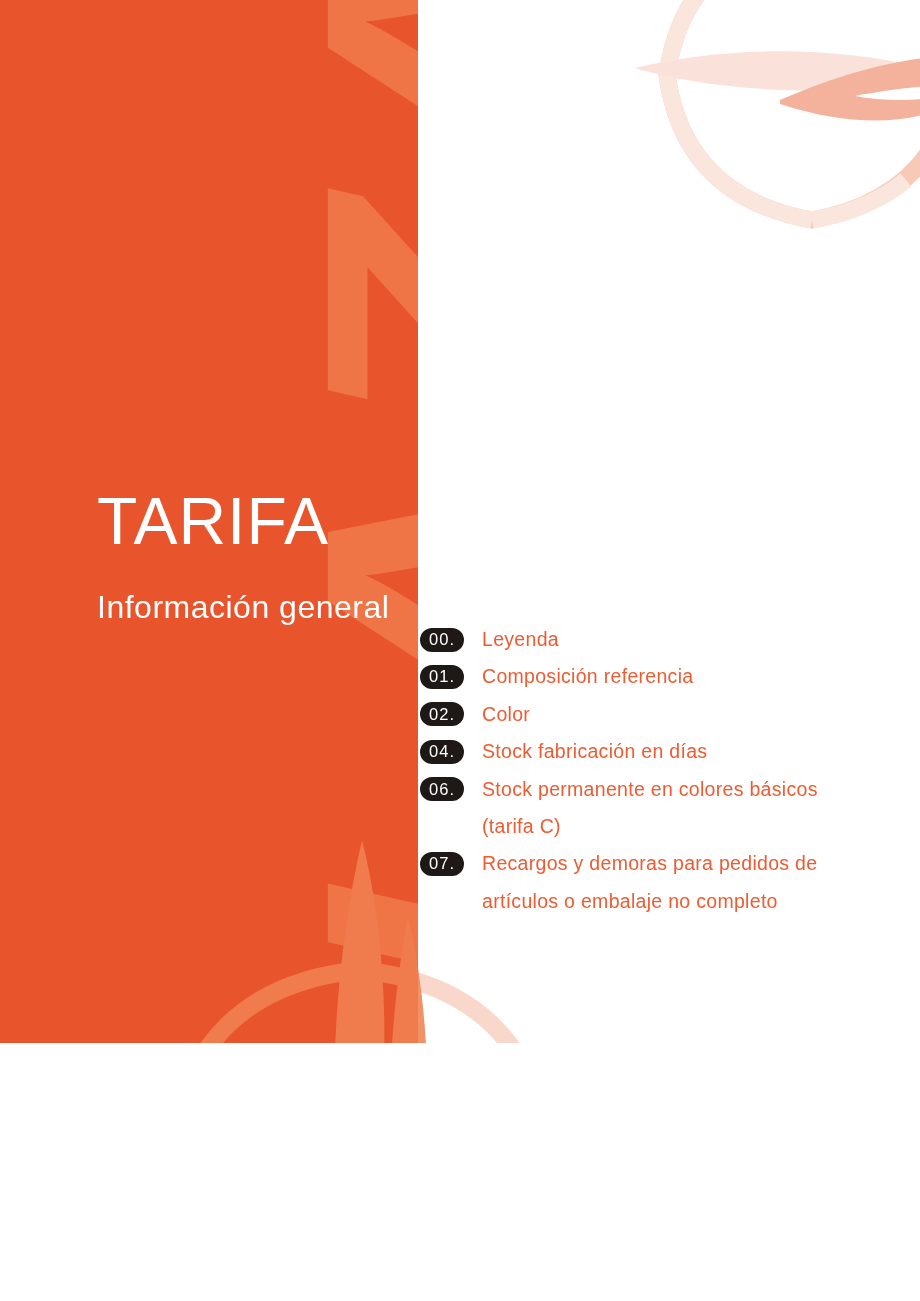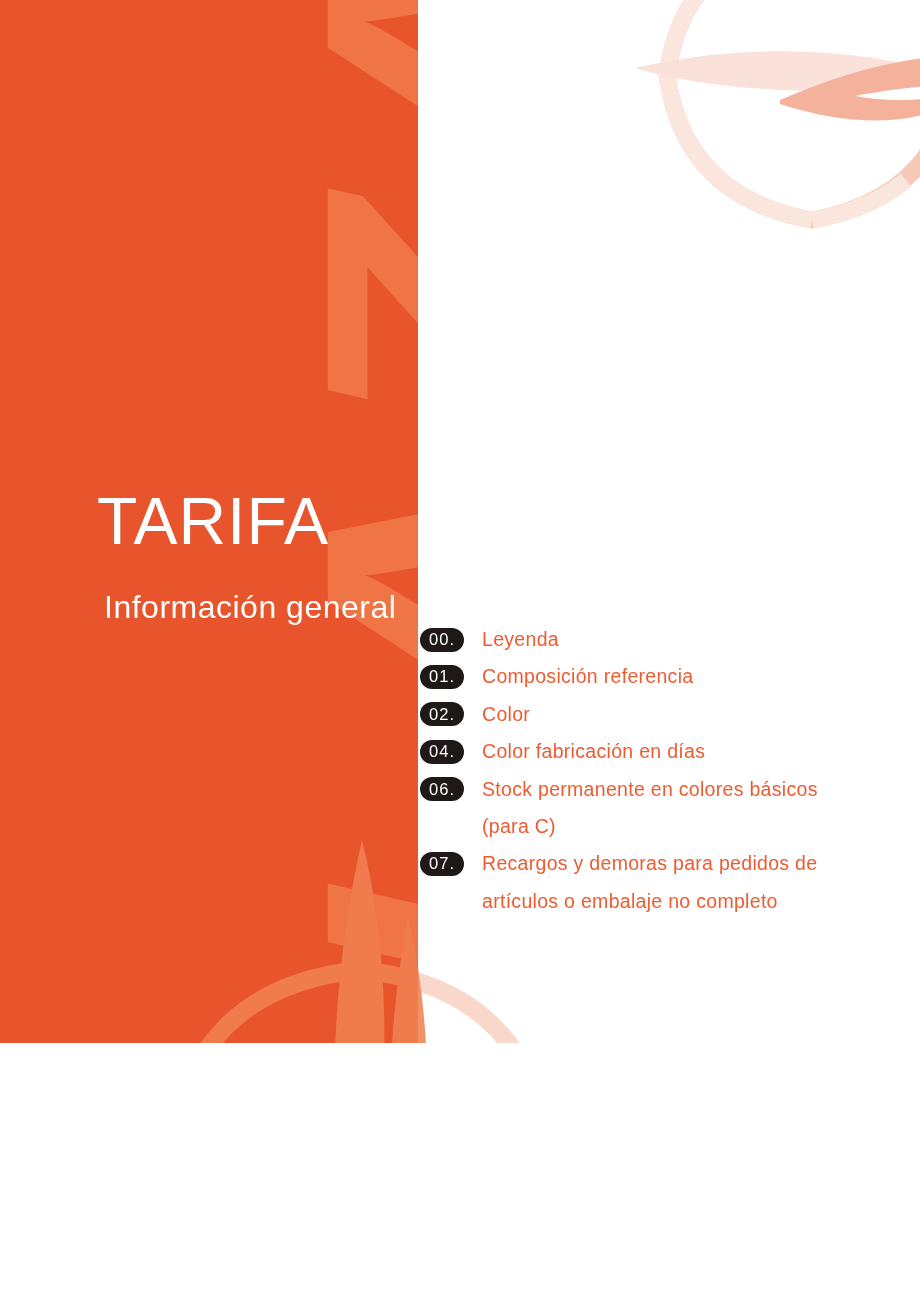--- a/index.html
+++ b/index.html
@@ -33,21 +33,21 @@
     font-size:352px;line-height:1.16;font-weight:bold;font-style:italic;
     letter-spacing:4px;color:var(--watermark-orange);white-space:nowrap;
   }
   .watermark-inner{display:inline-block;transform:scaleX(1.16);transform-origin:0 0;}
   .title-block{position:absolute;left:97px;top:488px;}
   .page-title{
     font-size:66px;line-height:1;color:var(--title-text);letter-spacing:1px;font-weight:400;
   }
   .page-subtitle{
     margin-top:37px;font-size:32px;line-height:1;color:var(--title-text);
-    letter-spacing:0.5px;font-weight:400;white-space:nowrap;margin-left:7px;
+    letter-spacing:0.5px;font-weight:400;white-space:nowrap;
   }
   
   .sym-clip-left{position:absolute;left:0;top:820px;width:418px;height:481px;overflow:hidden;pointer-events:none;}
   .sym-clip-left svg{position:absolute;left:150px;top:0;}
   .sym-clip-right{position:absolute;left:418px;top:820px;width:502px;height:481px;overflow:hidden;pointer-events:none;}
   .sym-clip-right svg{position:absolute;left:-268px;top:0;}
   .sym-left .ring{fill:none;stroke:var(--symbol-on-panel);stroke-width:18;}
   .sym-left .leaf{fill:var(--symbol-on-panel);}
   .sym-right .ring{fill:none;stroke:var(--symbol-ring-on-white);stroke-width:18;}
   .sym-right .leaf{fill:var(--symbol-leaf-on-white);}
@@ -133,30 +133,30 @@
     <span class="toc-num">02.</span>
     <span class="toc-lines">
           <div class="toc-line">Color</div>
         </span>
   </div>
 
 
   <div class="toc-item">
     <span class="toc-num">04.</span>
     <span class="toc-lines">
-          <div class="toc-line">Color fabricación en días</div>
+          <div class="toc-line">Stock fabricación en días</div>
         </span>
   </div>
 
 
   <div class="toc-item">
     <span class="toc-num">06.</span>
     <span class="toc-lines">
           <div class="toc-line">Stock permanente en colores básicos</div>
-          <div class="toc-line">(para C)</div>
+          <div class="toc-line">(tarifa C)</div>
         </span>
   </div>
 
   <div class="toc-item">
     <span class="toc-num">07.</span>
     <span class="toc-lines">
           <div class="toc-line">Recargos y demoras para pedidos de</div>
           <div class="toc-line">artículos o embalaje no completo</div>
         </span>
   </div>

